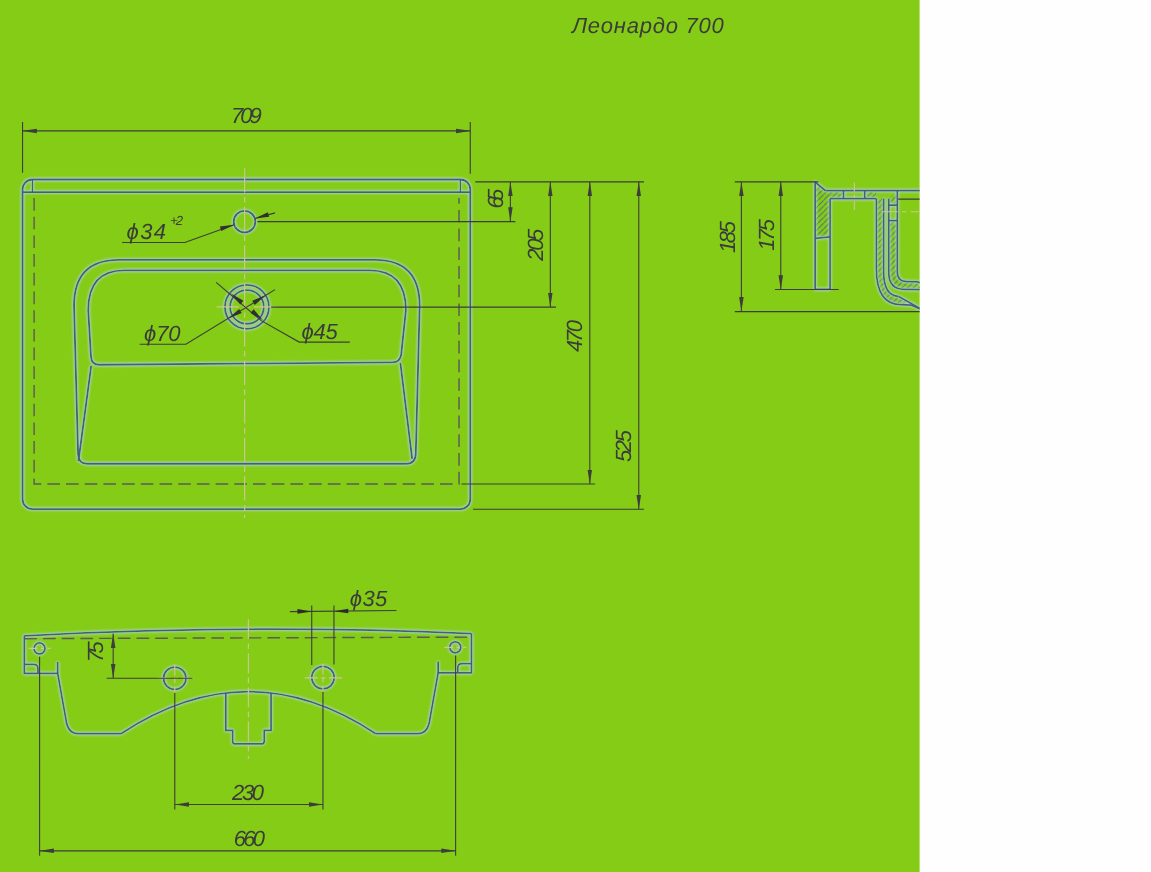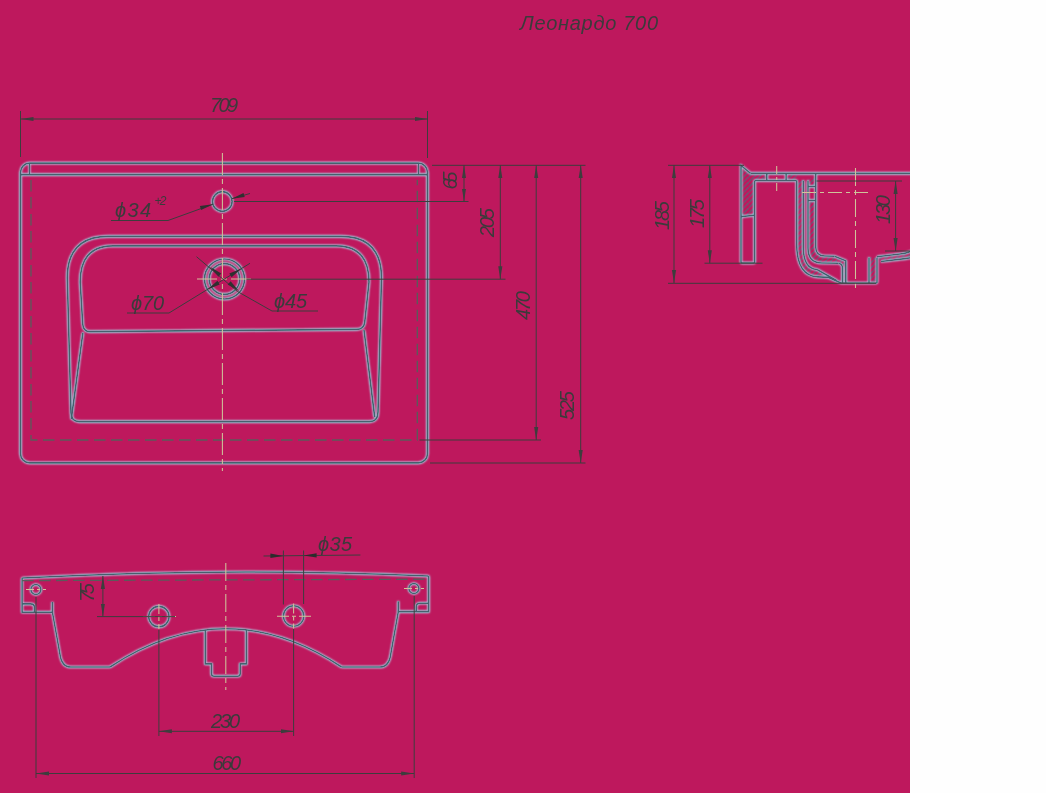--- a/index.html
+++ b/index.html
@@ -1,16 +1,16 @@
 <!DOCTYPE html>
 <html><head>
 <meta charset="utf-8">
 <style>
   html,body{margin:0;padding:0;background:#fefefe;}
-  .page{position:relative;width:910px;height:793px;background:#be185d;overflow:hidden;}
+  .page{position:relative;width:836px;height:793px;background:#84cc16;overflow:hidden;}
   svg{position:absolute;left:0;top:0;}
   text{font-family:"Liberation Sans",sans-serif;font-style:italic;fill:#3b3b3b;opacity:0.999;}
 </style>
 </head>
 <body>
 <div class="page">
 <svg width="1046" height="793" viewBox="0 0 1046 793">
 <defs>
 
   <pattern id="hat" width="5.2" height="5.2" patternUnits="userSpaceOnUse">

